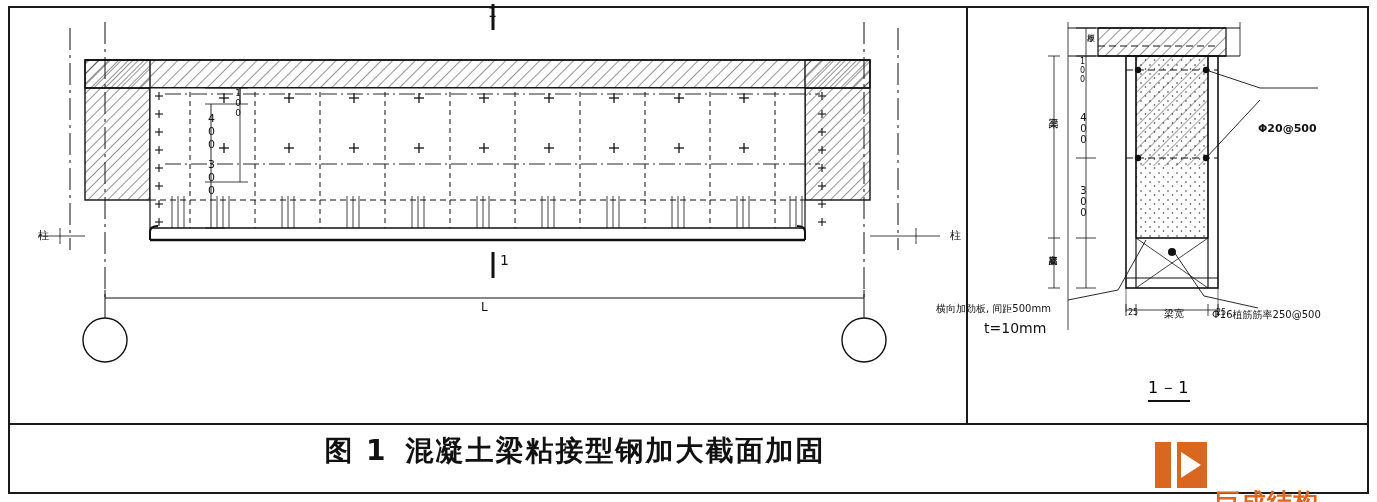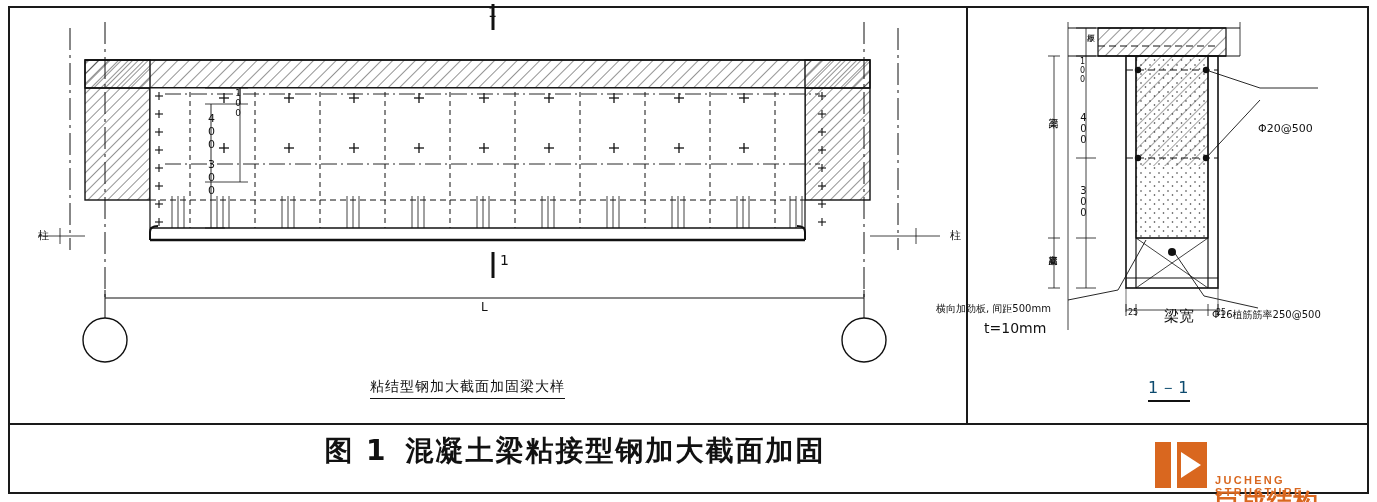--- a/index.html
+++ b/index.html
@@ -41,21 +41,21 @@
     font-family:"Liberation Sans", sans-serif;
     font-size:11px;font-weight:bold;color:#d9671f;letter-spacing:2.3px;
   }
   .txt{position:absolute;font-family:"DejaVu Sans", sans-serif;color:#111;white-space:nowrap;}
   .vtxt{writing-mode:vertical-rl;text-orientation:upright;}
   .t-title{
     font-family:"DejaVu Sans", sans-serif;font-size:14px;color:#111;
     border-bottom:1.5px solid #111;padding-bottom:2px;letter-spacing:1px;
   }
   .t-sec{
-    font-family:"DejaVu Sans", sans-serif;font-size:16px;color:#0c4a6e;
+    font-family:"DejaVu Sans", sans-serif;font-size:16px;color:#000000;
     border-bottom:2px solid #111;padding-bottom:1px;letter-spacing:2px;
   }
 </style>
 </head>
 <body>
 
 <div class="sheet">
 
   <div class="frame"></div>
   <div class="vdiv"></div>
@@ -263,21 +263,20 @@
   </svg>
 
   <div class="txt" style="left:488px;top:4px;font-size:14px;">1</div>
   <div class="txt" style="left:500px;top:252px;font-size:14px;">1</div>
   <div class="txt vtxt" style="left:233px;top:88px;font-size:9px;">100</div>
   <div class="txt vtxt" style="left:205px;top:112px;font-size:11px;">400</div>
   <div class="txt vtxt" style="left:205px;top:158px;font-size:11px;">300</div>
   <div class="txt" style="left:481px;top:300px;font-size:12px;">L</div>
   <div class="txt" style="left:38px;top:228px;font-size:11px;">柱</div>
   <div class="txt" style="left:950px;top:228px;font-size:11px;">柱</div>
-  <div class="t-title" style="position:absolute;left:370px;top:378px;">粘结型钢加大截面加固梁大样</div>
 
   <svg width="400" height="423" style="left:968px;">
     <defs>
       <pattern id="hatchC" width="8" height="8" patternUnits="userSpaceOnUse" patternTransform="rotate(45)">
         <line x1="0" y1="0" x2="0" y2="8" stroke="#111" stroke-width="0.9"></line>
       </pattern>
       <pattern id="dotg2" width="9" height="9" patternUnits="userSpaceOnUse">
         <circle cx="2" cy="2" r="0.8" fill="#333"></circle>
         <circle cx="6.5" cy="6" r="0.8" fill="#333"></circle>
       </pattern>
@@ -351,32 +350,31 @@
   </svg>
 
   <div class="txt vtxt" style="left:1078px;top:57px;font-size:8px;">100</div>
   <div class="txt vtxt" style="left:1078px;top:112px;font-size:10px;">400</div>
   <div class="txt vtxt" style="left:1078px;top:185px;font-size:10px;">300</div>
   <div class="txt vtxt" style="left:1046px;top:110px;font-size:10px;">梁高</div>
   <div class="txt vtxt" style="left:1046px;top:248px;font-size:9px;">新梁底高</div>
   <div class="txt vtxt" style="left:1084px;top:28px;font-size:8px;">板厚</div>
   <div class="txt" style="left:1128px;top:308px;font-size:8px;">25</div>
   <div class="txt" style="left:1216px;top:308px;font-size:8px;">25</div>
-  <div class="txt" style="left:1164px;top:307px;font-size:15px;">梁宽</div>
-  <div class="txt" style="left:1258px;top:122px;font-size:11px;">Φ20@500</div>
+  <div class="txt" style="left:1164px;top:307px;font-size:10px;">梁宽</div>
+  <div class="txt" style="left:1258px;top:122px;font-size:11px;font-weight:bold;">Φ20@500</div>
   <div class="txt" style="left:1212px;top:308px;font-size:10px;">Φ16植筋筋率250@500</div>
   <div class="txt" style="left:936px;top:302px;font-size:10px;">横向加劲板, 间距500mm</div>
   <div class="txt" style="left:984px;top:320px;font-size:14px;">t=10mm</div>
   <div class="t-sec" style="position:absolute;left:1148px;top:378px;">1－1</div>
 
   <div class="cap-main">
     <span class="num">图 1</span><span>混凝土梁粘接型钢加大截面加固</span>
   </div>
 
   <svg class="logo" width="210" height="52">
     <rect x="0" y="2" width="16" height="46" fill="#d9671f"></rect>
     <rect x="22" y="2" width="30" height="46" fill="#d9671f"></rect>
     <polygon points="26,12 46,25 26,38" fill="#ffffff"></polygon>
   </svg>
   <div class="logo-text">巨成结构</div>
-  <div class="logo-sub">JUCHENG STRUCTURE</div>
 
 </div>
 
 </body></html>

